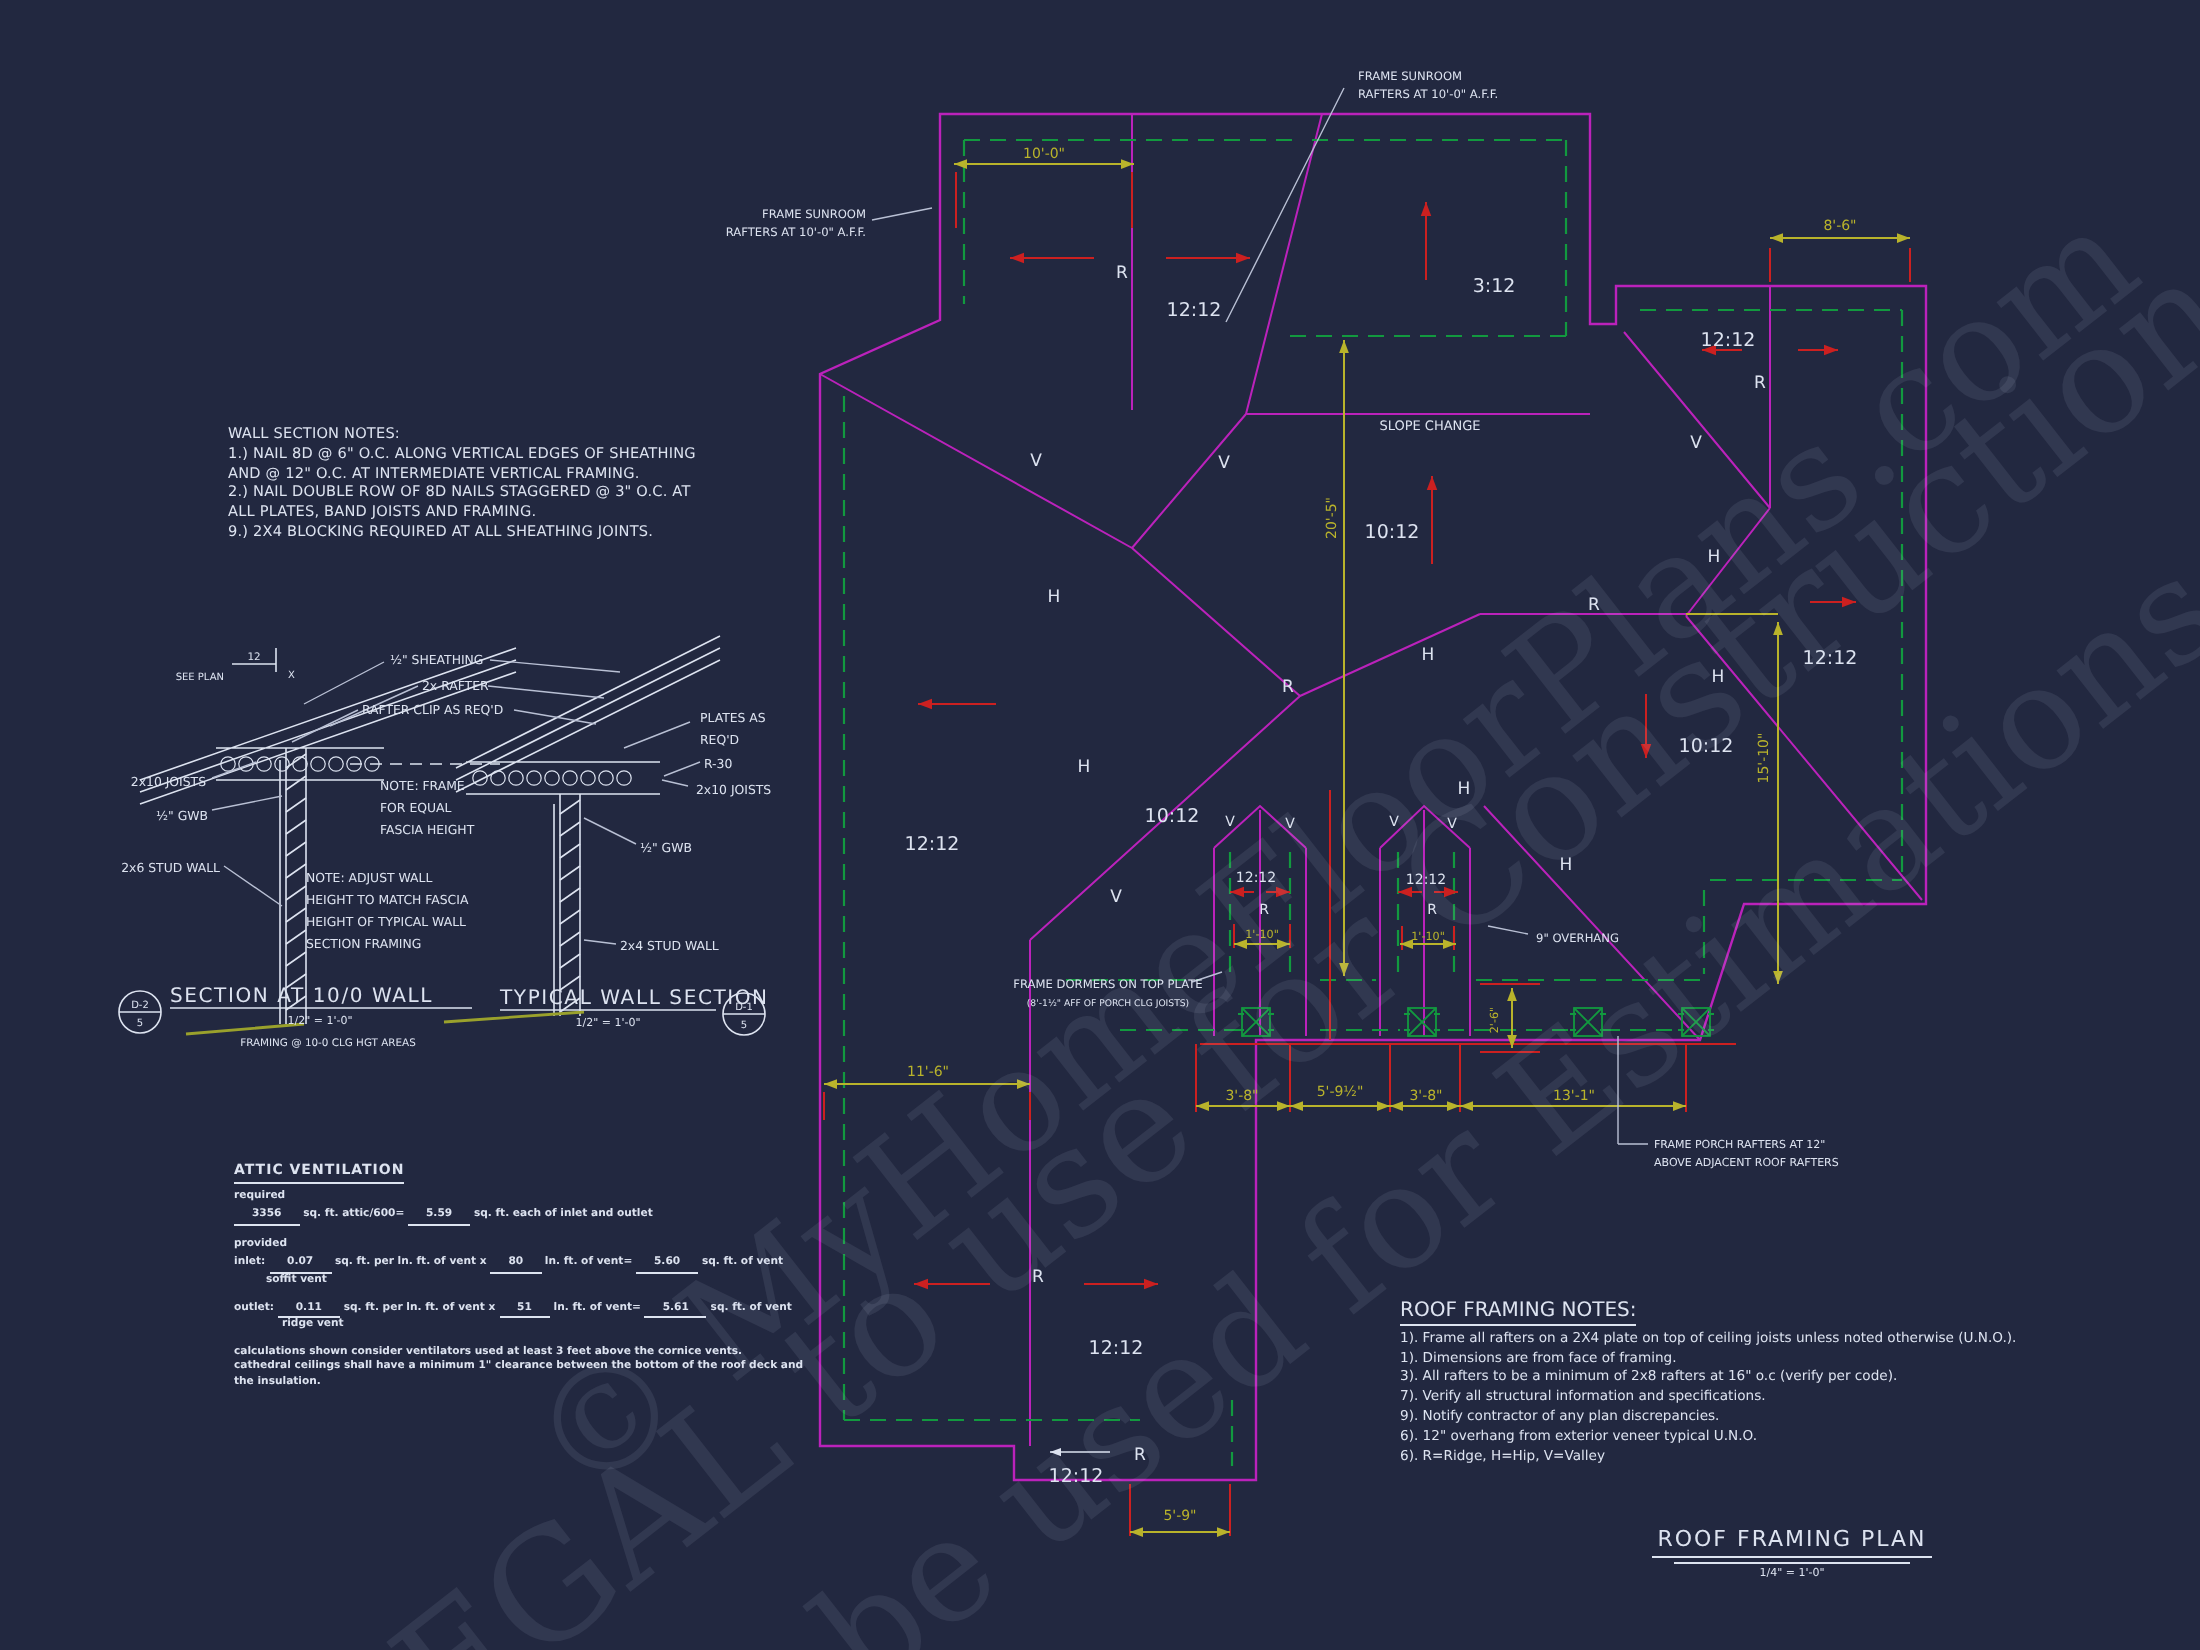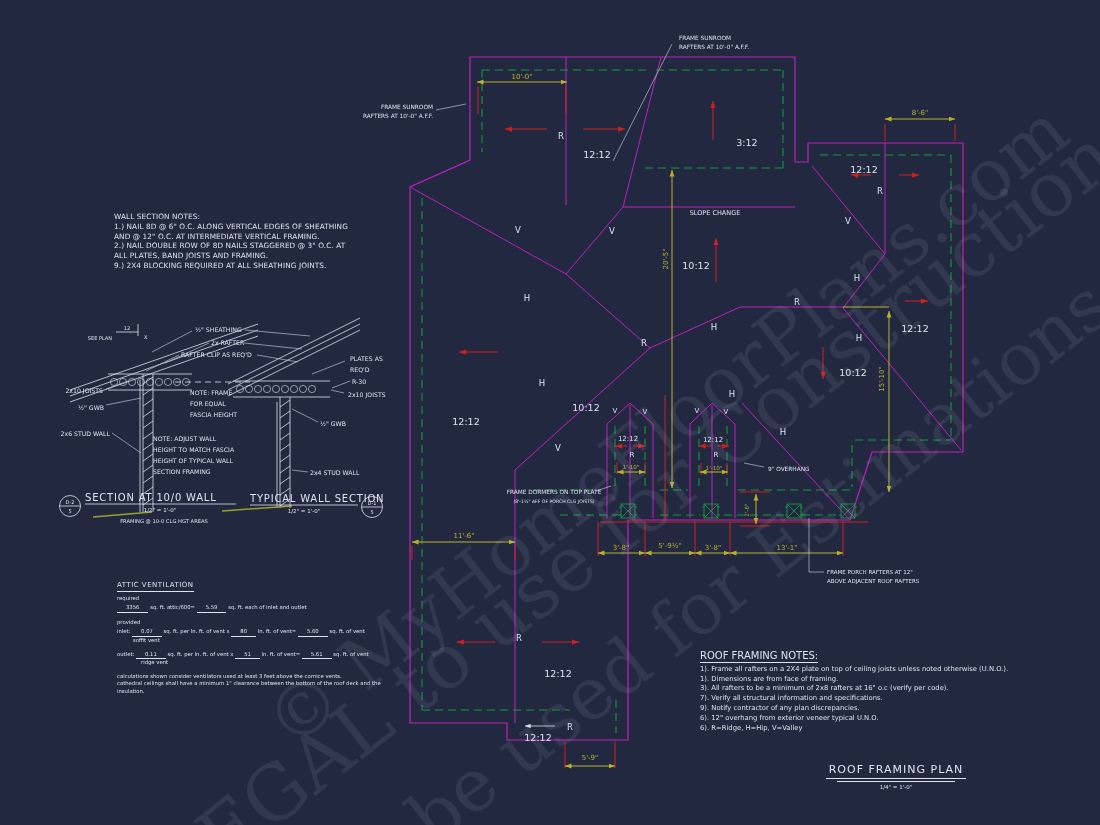--- a/index.html
+++ b/index.html
@@ -34,21 +34,21 @@
   .dt{font-size:6.2px;}
   .dte{font-size:6.2px;text-anchor:end;}
   .dts{font-size:5px;}
   .dtsm{font-size:5.2px;text-anchor:middle;}
   .ttl{font-size:10px;letter-spacing:0.8px;}
   .scl{font-size:5.5px;text-anchor:middle;}
   .bub{font-size:5px;text-anchor:middle;}
   
   .block{position:absolute;}
   #wall-notes{left:114px;top:212px;width:262px;font-size:7.3px;line-height:9.8px;letter-spacing:0.1px;}
-  #attic{left:117px;top:582px;width:290px;font-size:5.3px;line-height:7.6px;}
+  #attic{left:117px;top:582px;width:290px;font-size:5.3px;line-height:7.6px;font-weight:bold;}
   #attic .ttl2{font-size:7px;letter-spacing:0.5px;border-bottom:0.8px solid var(--white);display:inline-block;padding-bottom:1px;margin-bottom:3px;}
   #attic .row{margin-top:2px;}
   #attic .u{border-bottom:0.7px solid var(--white);padding:0 9px;display:inline-block;}
   #attic .ind1{margin-left:16px;}
   #attic .ind2{margin-left:24px;}
   #attic .sp{margin-top:6px;}
   #roof-notes{left:700px;top:651px;width:330px;font-size:6.8px;line-height:9.8px;}
   #roof-notes .ttl2{font-size:10px;border-bottom:0.8px solid var(--white);display:inline-block;padding-bottom:1px;margin-bottom:2px;}
   #title-block{left:826px;top:763px;width:140px;text-align:center;}
   #title-block .big{font-size:11px;letter-spacing:1px;border-bottom:1px solid var(--white);padding-bottom:2px;}

